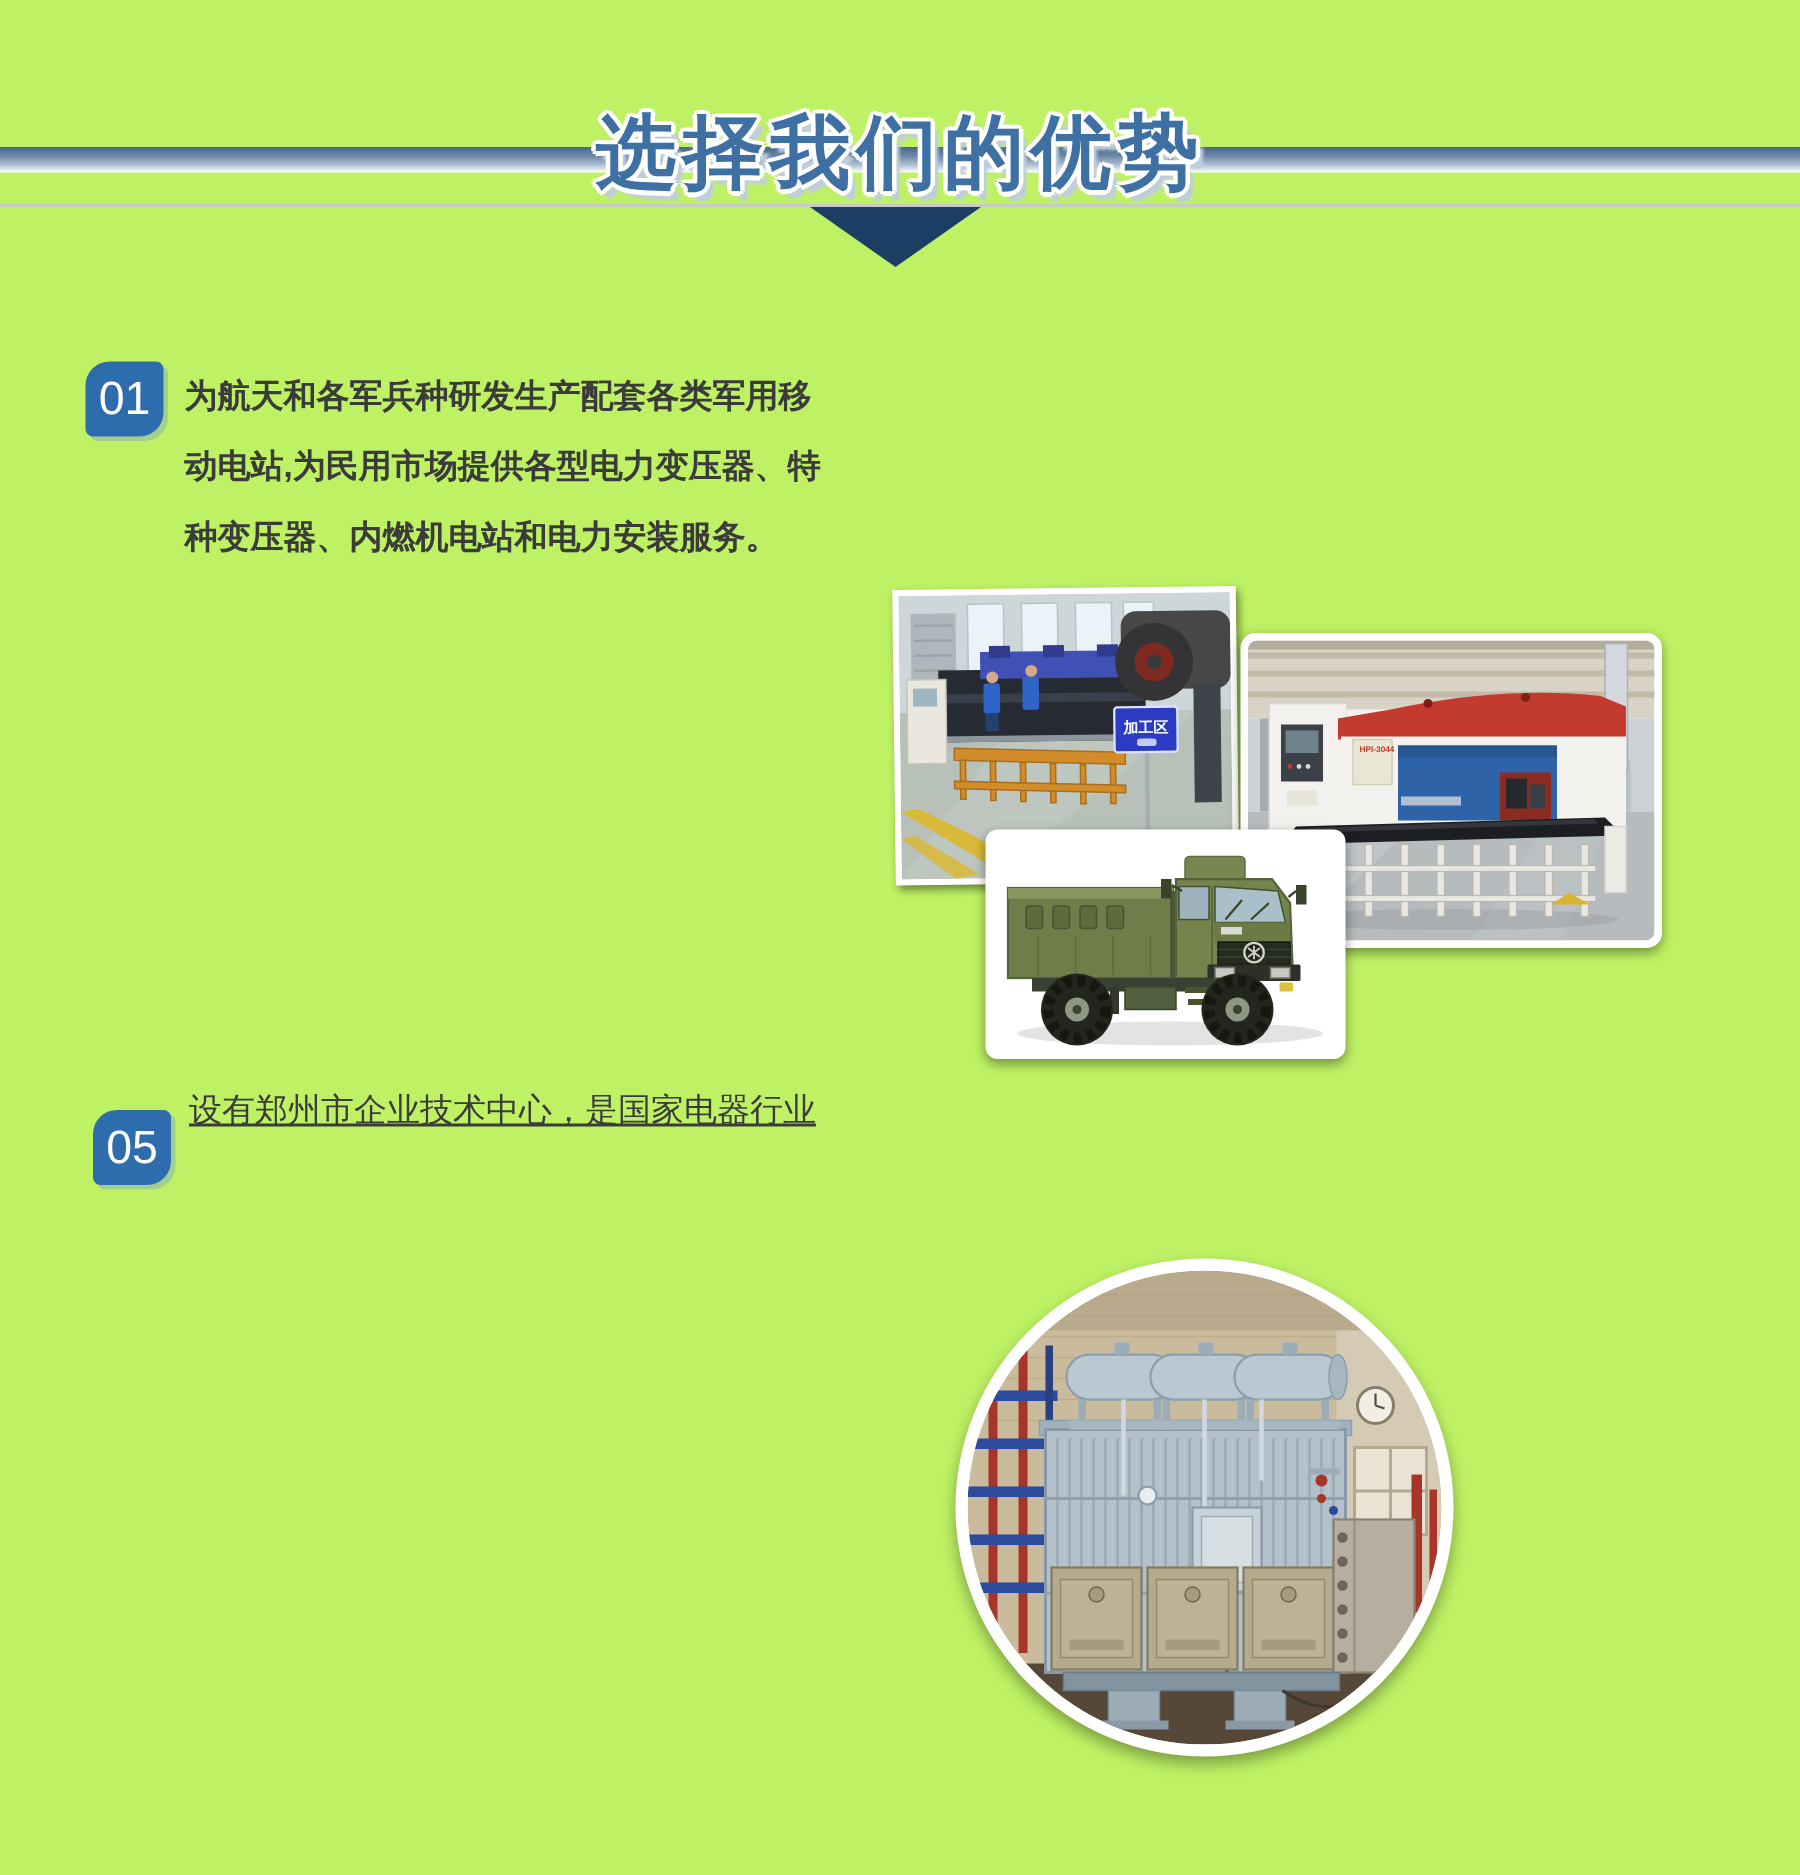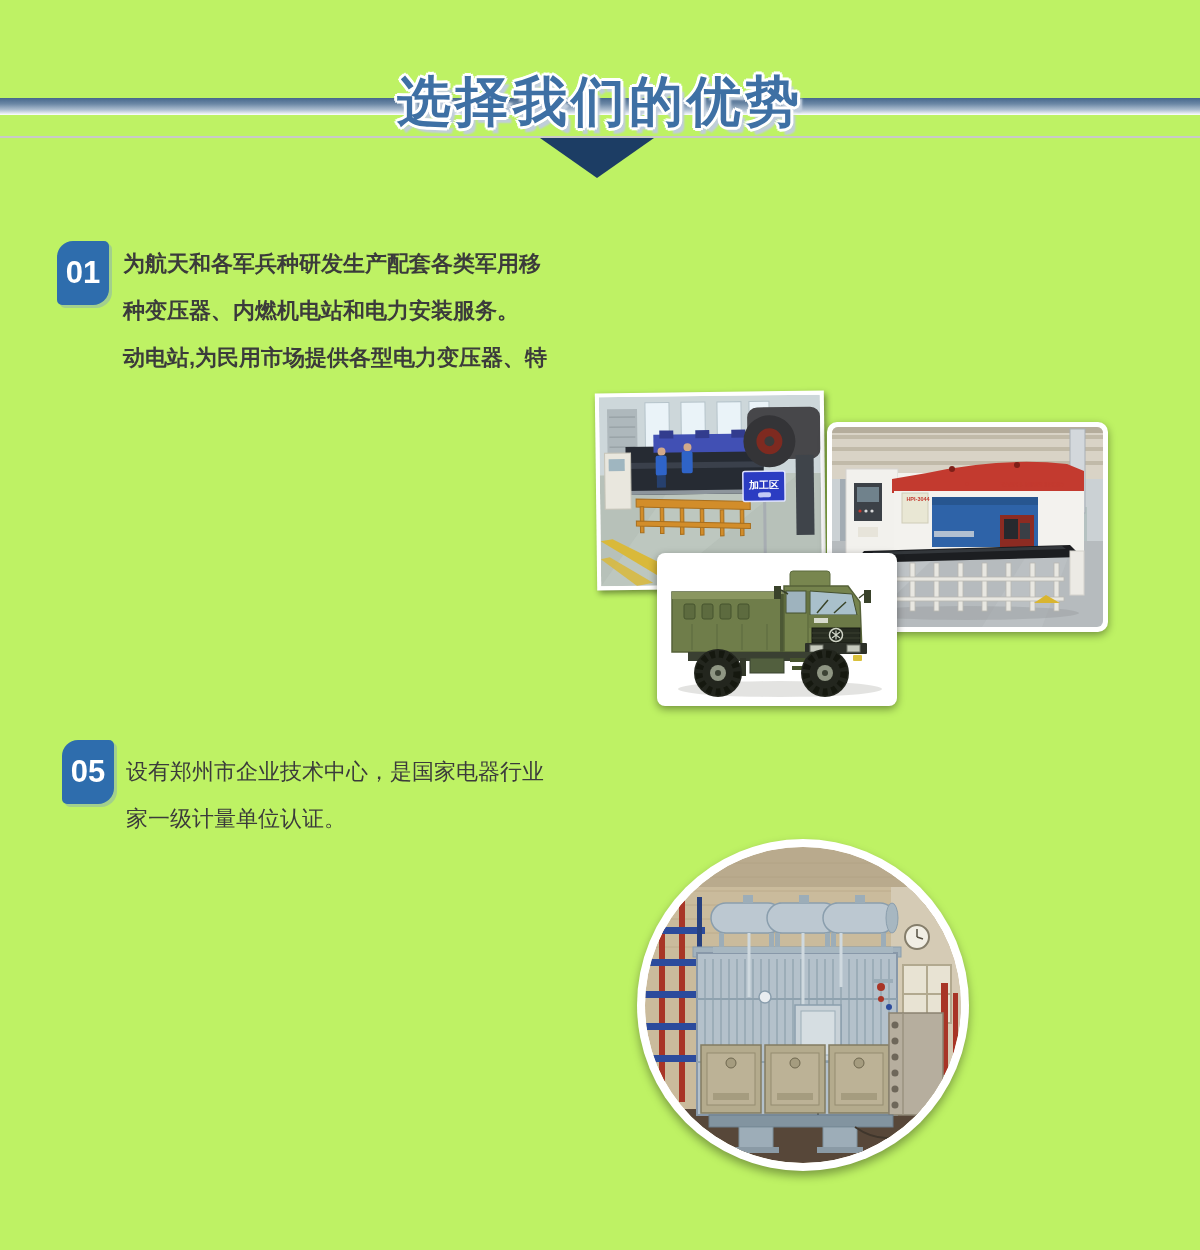--- a/index.html
+++ b/index.html
@@ -24,23 +24,23 @@
       5px 6px 2px #c0cddc;
   }
   .title-arrow{
     position:absolute; left:540px; top:138px; width:0; height:0;
     border-left:57px solid transparent; border-right:57px solid transparent;
     border-top:40px solid #1c3d64;
   }
 
   
   .num-badge{
-    position:absolute; width:52px; height:64px; background:#2e6dad;
+    position:absolute; width:52px; height:50px; background:#2e6dad;
     border-radius:16px 5px 16px 5px;
-    color:#ffffff; font-size:31px; font-weight:bold;
+    color:#ffffff; font-size:31px; font-weight:normal;
     display:flex; align-items:center; justify-content:center;
     box-shadow:3px 3px 0 rgba(120,158,199,.40);
   }
   .advantage-text{
     position:absolute; width:482px; color:#3b3b3b; font-size:22px;
   }
   .advantage-text .line{ height:47px; line-height:47px; white-space:nowrap; }
 
   
   .photo{ position:absolute; background:#ffffff; }
@@ -72,22 +72,22 @@
 <div class="page">
 
   <div class="title-bar"></div>
   <div class="divider-line"></div>
   <h1 class="page-title">选择我们的优势</h1>
   <div class="title-arrow"></div>
 
   <div class="num-badge" style="left:57px; top:241px;">01</div>
   <div class="advantage-text" style="left:123px; top:240px;font-weight:bold;">
     <div class="line">为航天和各军兵种研发生产配套各类军用移</div>
+    <div class="line">动电站,为民用市场提供各型电力变压器、特</div>
     <div class="line">种变压器、内燃机电站和电力安装服务。</div>
-    <div class="line">动电站,为民用市场提供各型电力变压器、特</div>
   </div>
 
   <div class="photo" id="photo-workshop">
     <svg viewBox="0 0 221 189" preserveAspectRatio="none">
       <rect width="221" height="78" fill="#cdd7da"></rect>
       <g fill="#eaf3f8" stroke="#b5c3ca" stroke-width="1">
         <rect x="46" y="6" width="24" height="58"></rect>
         <rect x="82" y="6" width="24" height="58"></rect>
         <rect x="118" y="6" width="24" height="58"></rect>
         <rect x="150" y="6" width="20" height="50"></rect>
@@ -257,23 +257,22 @@
           <circle cx="163" cy="115" r="24" fill="#23261e"></circle>
           <circle cx="163" cy="115" r="19" fill="none" stroke="#15180f" stroke-width="7" stroke-dasharray="5 4"></circle>
           <circle cx="163" cy="115" r="8" fill="#8f9683"></circle>
             <circle cx="163" cy="115" r="3" fill="#3c4234"></circle>
         </g>
       </g>
     </svg>
   </div>
 
   <div class="num-badge" style="left:62px; top:740px;">05</div>
-  <div class="advantage-text" style="left:126px; top:748px;">
+  <div class="advantage-text" style="left:126px; top:716px;text-decoration:underline;">
     <div class="line">设有郑州市企业技术中心，是国家电器行业</div>
-    <div class="line">家一级计量单位认证。</div>
   </div>
 
   <div class="photo" id="photo-transformer">
     <svg viewBox="0 0 316 316">
       <defs>
           <clipPath id="circ">
             <circle cx="158" cy="158" r="158"></circle>
           </clipPath>
         </defs>
       <g clip-path="url(#circ)">

